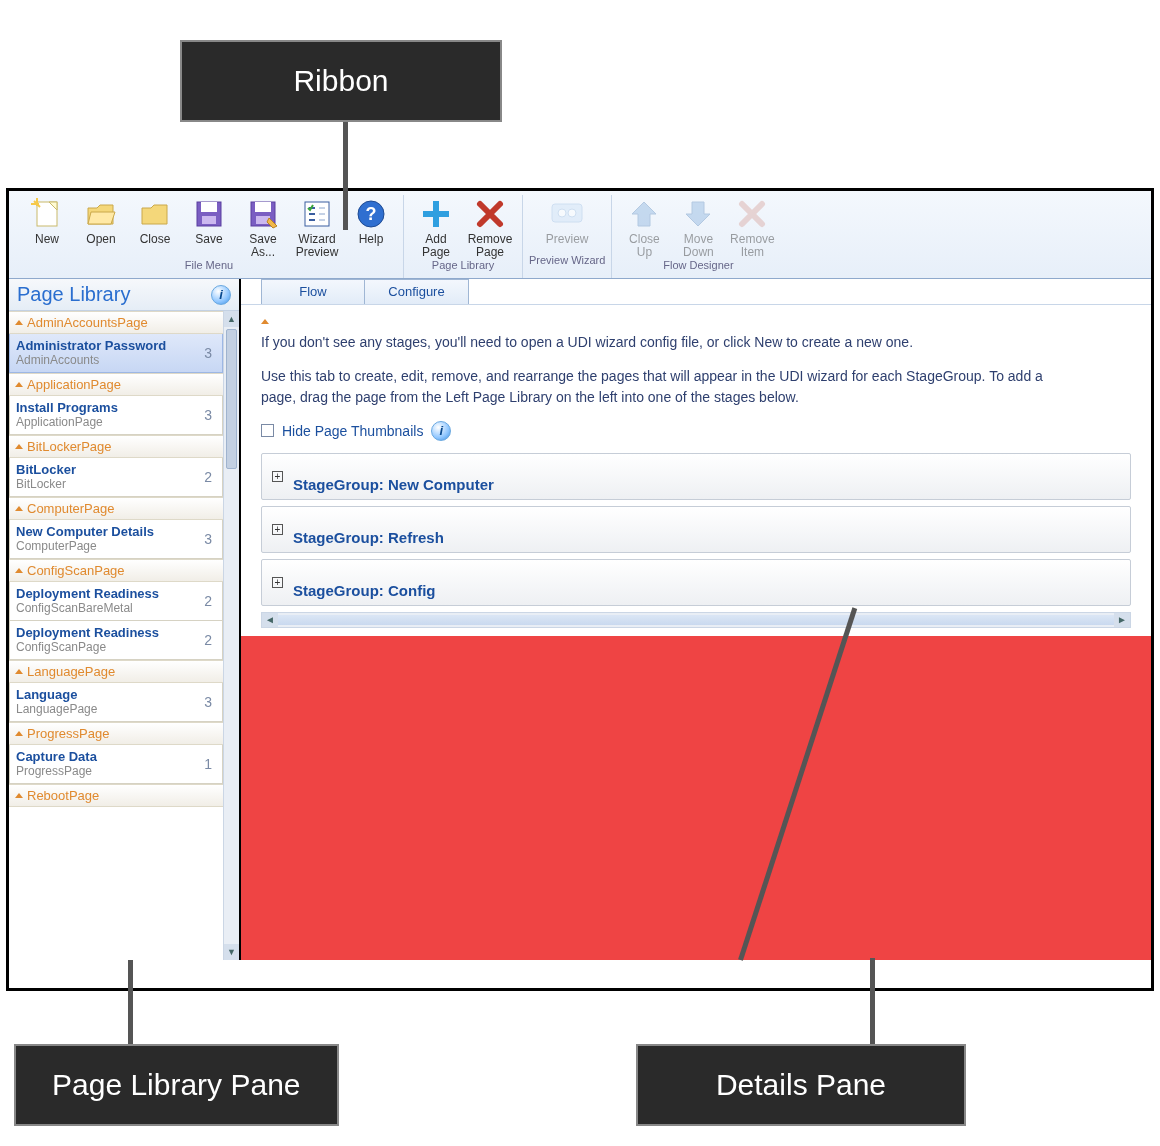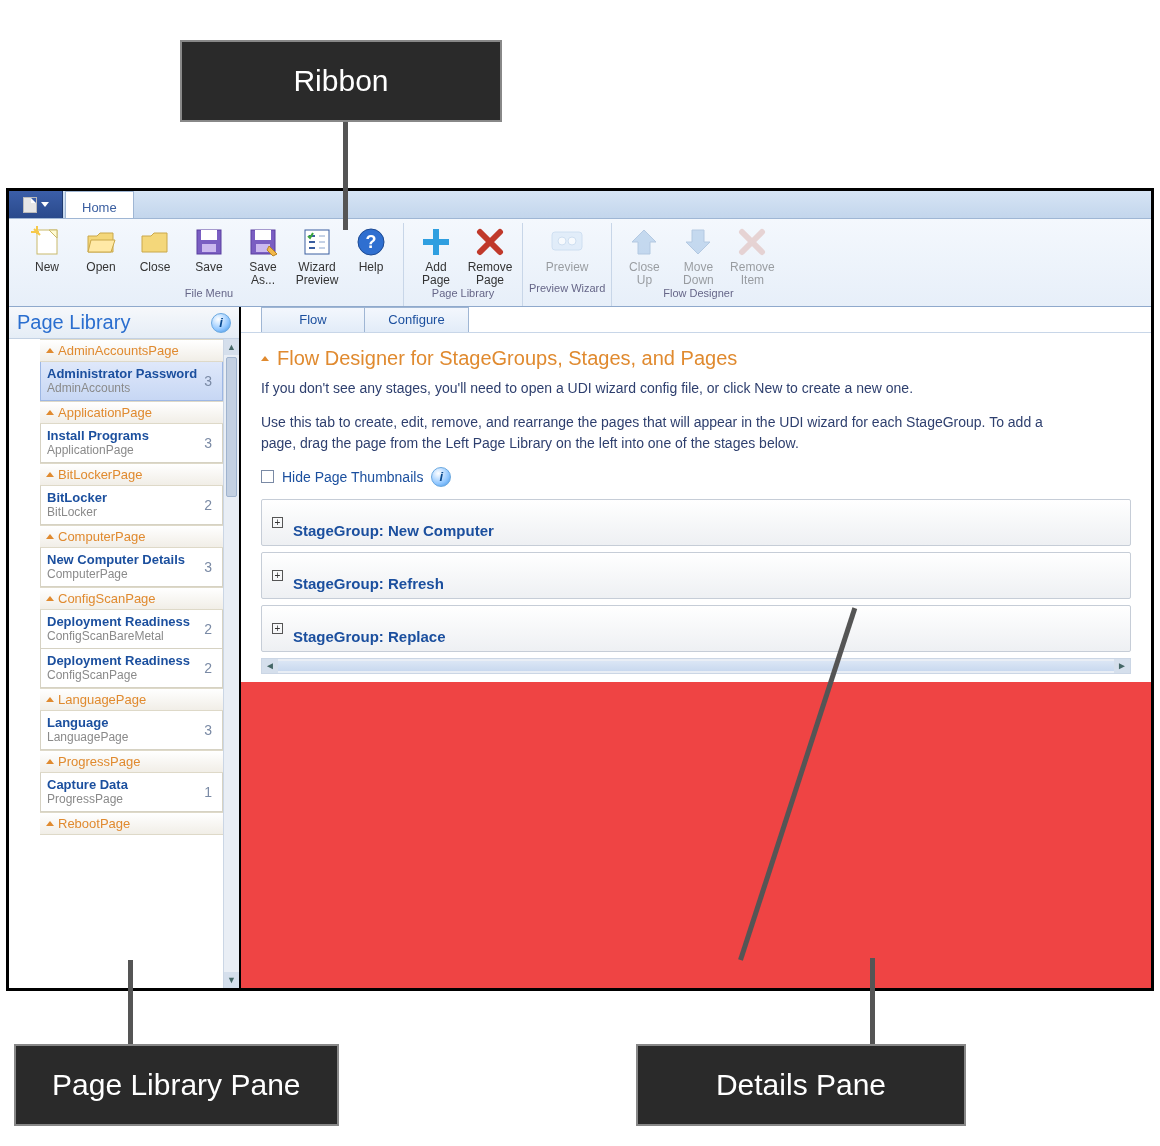--- a/index.html
+++ b/index.html
@@ -116,21 +116,21 @@
     width:20px; height:20px; border-radius:50%;
     background: radial-gradient(circle at 35% 30%, #fff, #8fc6ff 60%, #3a8fe0);
     display:inline-flex; align-items:center; justify-content:center;
     font-style: italic; font-weight:bold; color:#0a4a90; font-size:13px;
     border:1px solid #6aa8e0;
   }
   .sidebar-scroll { position:relative; flex:1; overflow:hidden; }
   .vscroll { position:absolute; right:0; top:0; bottom:0; width:16px; background:#e9eef5; border-left:1px solid #cbd6e5;}
   .vscroll .arrow { height:16px; background:#d5dfec; text-align:center; font-size:9px; line-height:16px; color:#466; }
   .vscroll .thumb { position:absolute; left:2px; right:2px; top:18px; height:140px; background:#c3d0e2; border:1px solid #9fb3ce; border-radius:2px;}
-  .lib-list { position:absolute; left:0; top:0; right:16px; bottom:0;margin-left:31px; }
+  .lib-list { position:absolute; left:0; top:0; right:16px; bottom:0; }
   .lib-group-hdr {
     background: linear-gradient(#fff, #f1eee7);
     border-top:1px solid #ded9c8; border-bottom:1px solid #ded9c8;
     color:#e08a2f; font-size:13px; padding:3px 6px; display:flex; align-items:center; gap:4px;
   }
   .exp-caret { width:0;height:0;border-left:4px solid transparent;border-right:4px solid transparent;border-bottom:5px solid #e08a2f; }
   .lib-item {
     border:1px solid #d6d2c3; border-top:none;
     padding:4px 6px 5px 6px;
     display:flex; justify-content:space-between; align-items:center;
@@ -184,27 +184,20 @@
 
 <div class="callout" style="left:14px; top:1044px;">Page Library Pane</div>
 <div class="callout-line" style="left:128px; top:960px; width:5px; height:86px;"></div>
 
 <div class="callout" style="left:636px; top:1044px; width:330px;">Details Pane</div>
 <div class="callout-line" style="left:738px; top:590px; width:5px; height:370px; transform:rotate(18deg); transform-origin:bottom;"></div>
 <div class="callout-line" style="left:870px; top:958px; width:5px; height:88px;"></div>
 
 <div class="app-window">
 
-  <div class="titlebar">
-    <div class="app-menu-btn">
-      <span class="doc-icon"></span>
-      <span class="caret"></span>
-    </div>
-    <div class="tab">Home</div>
-  </div>
 
   <div class="ribbon">
 
     <div class="ribbon-group">
       <div class="ribbon-row">
         <div class="ribbon-btn">
           <span class="ico">
             <svg width="32" height="32">
                 <rect x="6" y="4" width="20" height="24" fill="#fff" stroke="#c9b96a"></rect>
                 <polygon points="26,4 26,12 18,4" fill="#fffbd4" stroke="#c9b96a"></polygon>
@@ -456,41 +449,40 @@
     </div>
 
     <div class="details">
       <div class="det-tabs">
         <div class="det-tab">Flow</div>
         <div class="det-tab">Configure</div>
       </div>
       <div class="det-body">
         <div class="det-heading">
           <span class="exp-caret"></span>
-          <span>Flow Designer for StageGroups, Stages, and Pages</span>
         </div>
         <div class="det-text">If you don't see any stages, you'll need to open a UDI wizard config file, or click New to create a new one.</div>
         <div class="det-text">Use this tab to create, edit, remove, and rearrange the pages that will appear in the UDI wizard for each StageGroup. To add a page, drag the page from the Left Page Library on the left into one of the stages below.</div>
         <div class="hide-row">
           <span class="chk"></span>
           <span>Hide Page Thumbnails</span>
           <span class="info-ico">i</span>
         </div>
         <div id="stage-list">
             <div class="stage-row">
               <span class="plus">+</span>
               <span class="lbl">StageGroup: New Computer</span>
             </div>
             <div class="stage-row">
               <span class="plus">+</span>
               <span class="lbl">StageGroup: Refresh</span>
             </div>
             <div class="stage-row">
               <span class="plus">+</span>
-              <span class="lbl">StageGroup: Replace</span>
+              <span class="lbl">StageGroup: Config</span>
             </div>
           </div>
         <div class="hscroll">
           <div class="ar l">◄</div>
           <div class="track"></div>
           <div class="ar r">►</div>
         </div>
       </div>
     </div>
 

